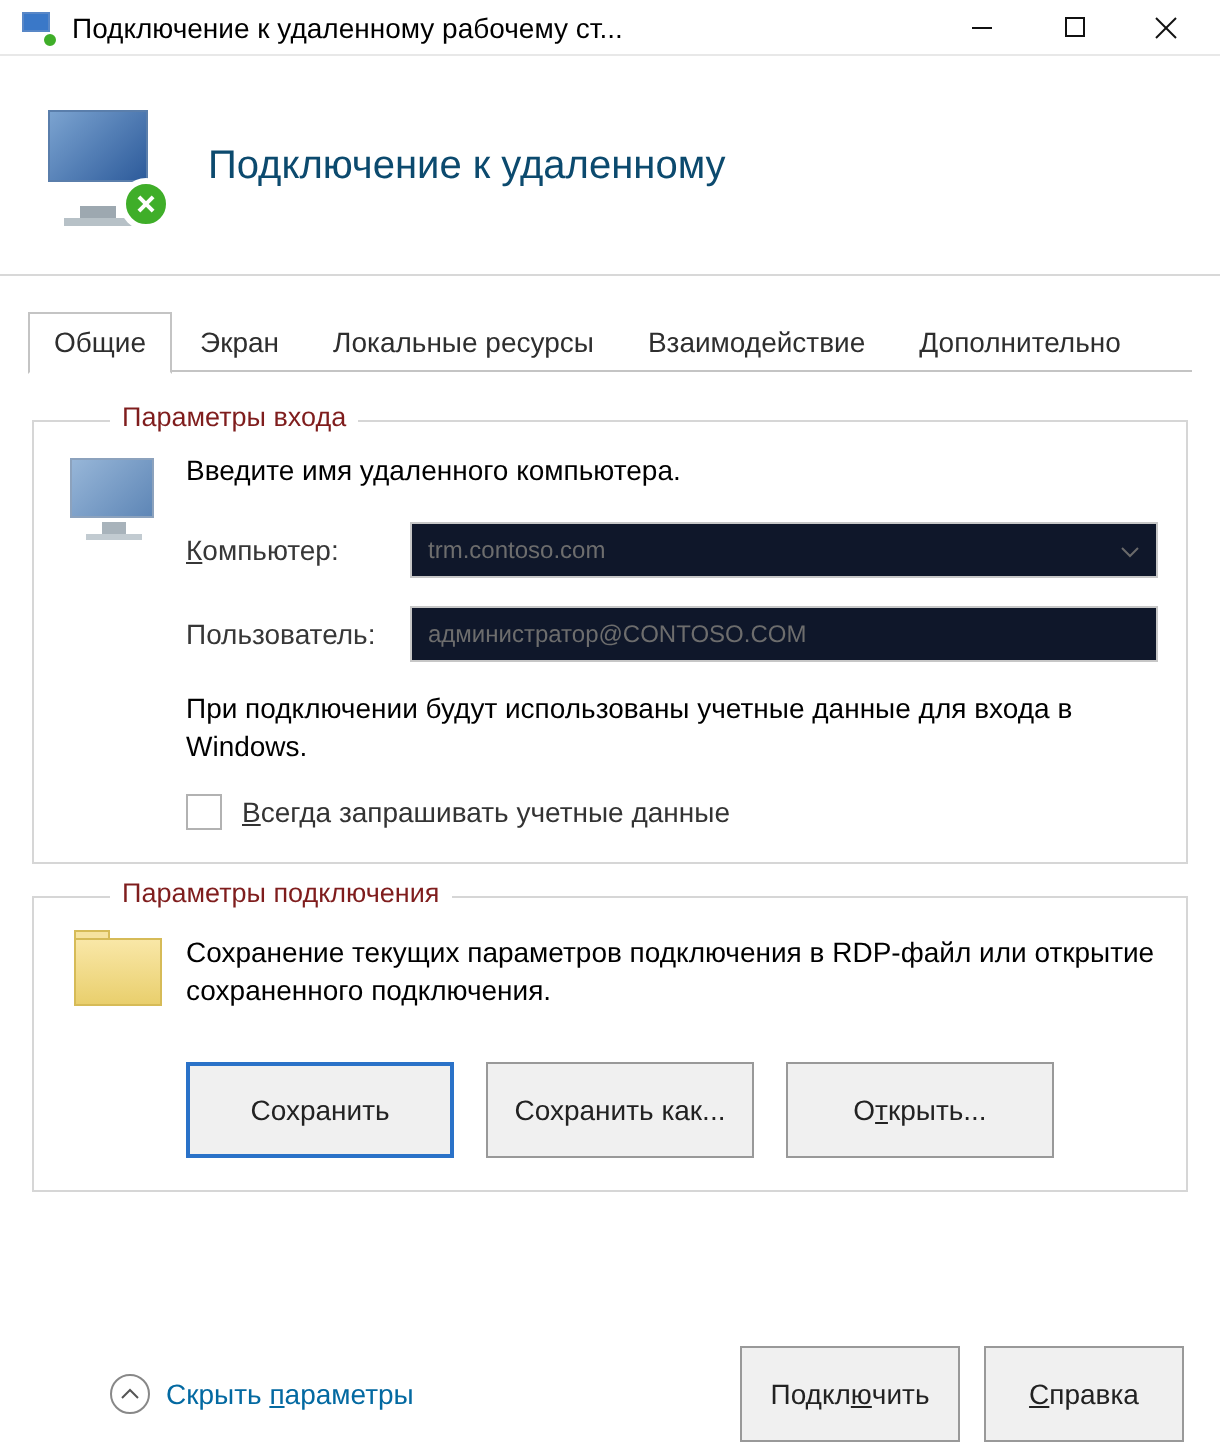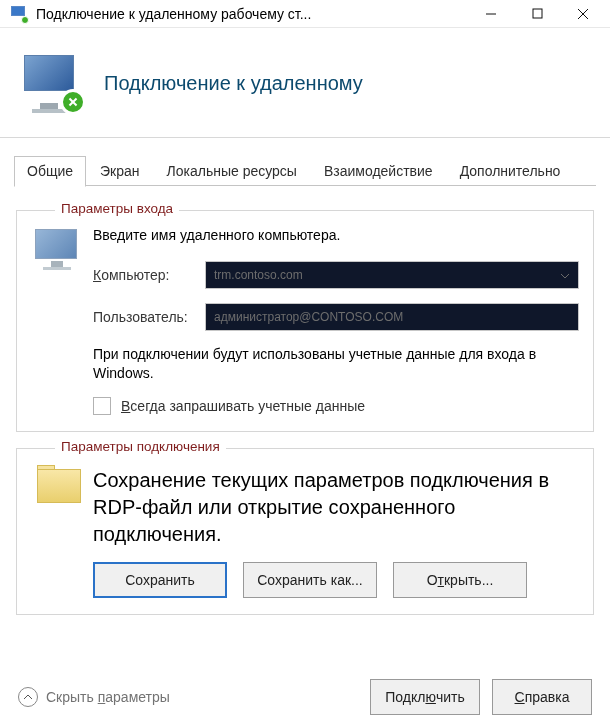--- a/index.html
+++ b/index.html
@@ -173,25 +173,25 @@
   .combo .chev {
     position:absolute; right:8px; top:50%; transform:translateY(-50%);
     color:#6a6a6a;
   }
   .hint { font-size:14px; line-height:1.35; margin: 4px 0 14px 0;}
   .chk-row { display:flex; align-items:center; gap:10px;}
   .chk {
     width:18px; height:18px; border:1px solid #b2b2b2; background:#fff;
   }
   .chk-label { font-size:14px; color:#333;}
-  .desc { font-size:20px; line-height:1.35; margin: 4px 0 14px 0;}
+  .desc { font-size:14px; line-height:1.35; margin: 4px 0 26px 0;}
   .btn-row { display:flex; gap:16px;}
   .wbtn {
     min-width: 134px;
-    height: 36px;
+    height: 48px;
     border: 1px solid #999;
     background: #f0f0f0;
     font-size: 14px;
     display:flex; align-items:center; justify-content:center;
     color:#222;
   }
   .wbtn.primary {
     border-color: #2a72c8;
     box-shadow: 0 0 0 1px #2a72c8 inset;
   }
@@ -199,21 +199,21 @@
   
   .bottombar {
     position: absolute;
     bottom: 0; left: 0; right: 0;
     height: 58px;
     display:flex; align-items:center;
     padding: 0 18px;
   }
   .collapse {
     display:flex; align-items:center; gap:8px;
-    font-size:14px; color:#737373;
+    font-size:14px; color:#0369a1;margin-left:37px;
   }
   .circle {
     width:20px; height:20px; border-radius:50%;
     border:1px solid #888;
     display:flex;align-items:center;justify-content:center;
   }
   .circle svg { stroke:#555;}
   .spacer { flex:1;}
   .u { text-decoration: underline; text-decoration-thickness:1px;}
 </style>

